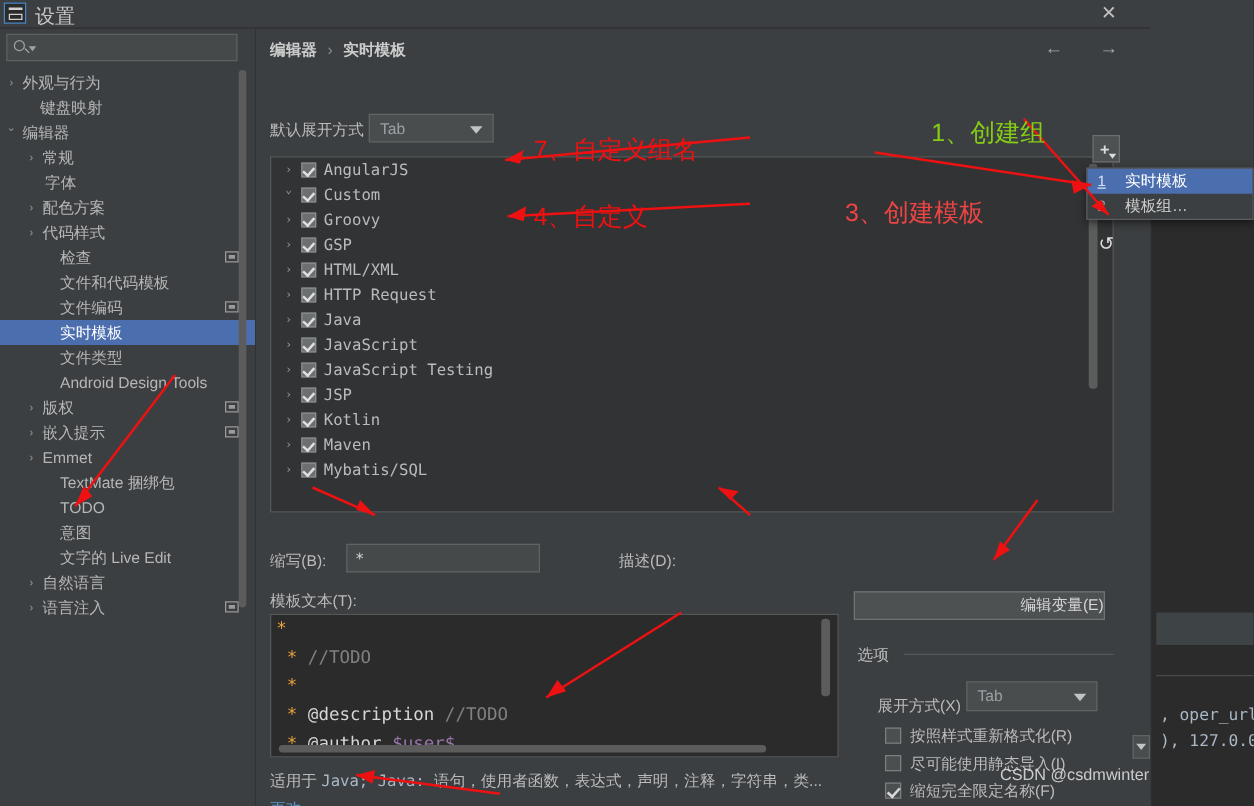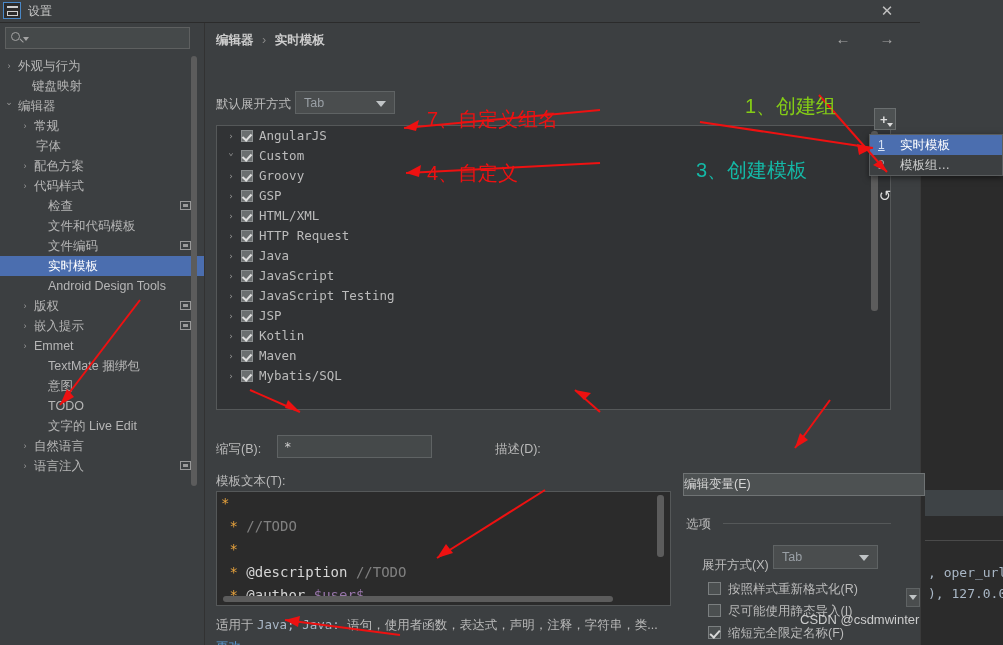--- a/index.html
+++ b/index.html
@@ -22,21 +22,21 @@
   #bg-editor .bg-code.l2{top:586px;}
   #bg-editor .bg-gutter{position:absolute;left:920px;top:150px;width:1px;height:495px;background:#3a3a3a;}
 
   
   #dialog{position:absolute;left:0;top:0;width:920px;height:645px;background:#3c3f41;}
   #titlebar{height:22px;background:#3c3f41;position:relative;border-bottom:1px solid #2b2b2b;}
   #titlebar .win-icon{position:absolute;left:3px;top:2px;width:18px;height:17px;
       border:1px solid #4a88c7;background:#2b2b2b;box-sizing:border-box;}
   #titlebar .win-icon::before{content:"";position:absolute;left:3px;top:3px;width:11px;height:2px;background:#cfcfcf;}
   #titlebar .win-icon::after{content:"";position:absolute;left:3px;top:8px;width:11px;height:5px;border:1px solid #cfcfcf;box-sizing:border-box;}
-  #titlebar .win-title{position:absolute;left:28px;top:3px;font-size:12px;color:#c8c8c8;}
+  #titlebar .win-title{position:absolute;left:28px;top:3px;font-size:16px;color:#c8c8c8;}
   #titlebar .win-close{position:absolute;left:875px;top:1px;width:24px;height:20px;
       color:#c0c0c0;font-size:15px;text-align:center;line-height:20px;cursor:default;}
   #dialog-body{position:absolute;left:0;top:23px;width:920px;height:622px;background:#3c3f41;}
 
   
   #left-pane{position:absolute;left:0;top:0;width:205px;height:622px;background:#3c3f41;}
   #search-box{position:absolute;left:5px;top:4px;width:185px;height:22px;
       background:#45494a;border:1px solid #5e6060;box-sizing:border-box;}
   #search-box .mag{position:absolute;left:5px;top:4px;width:9px;height:9px;
       border:1.4px solid #a4a4a4;border-radius:50%;box-sizing:border-box;}
@@ -121,23 +121,23 @@
       background:#2b2b2b;border:1px solid #555859;box-sizing:border-box;overflow:hidden;}
   #editor .eline{height:23px;line-height:23px;white-space:pre;
       font-family:"DejaVu Sans Mono","Liberation Mono",monospace;font-size:14px;padding-left:4px;}
   #editor .star{color:#e8a33d;}
   #editor .cmt{color:#808080;}
   #editor .kw{color:#d6d6d6;}
   #editor .var{color:#9876aa;}
   #editor-vscroll{position:absolute;left:452px;top:472px;width:7px;height:62px;background:#5c5c5c;border-radius:3px;}
   #editor-hscroll{position:absolute;left:18px;top:573px;width:390px;height:6px;background:#5c5c5c;border-radius:3px;}
 
-  #btn-editvars{position:absolute;left:478px;top:450px;width:242px;height:23px;background:#4d5152;
+  #btn-editvars{position:absolute;left:478px;top:450px;width:201px;height:23px;background:#4d5152;
       border:1px solid #6f7374;box-sizing:border-box;color:#d5d5d5;font-size:12.5px;
-      text-align:left;line-height:21px;cursor:default;}
+      text-align:right;line-height:21px;cursor:default;}
 
   
   #opt-title{left:481px;top:493px;}
   #opt-line{position:absolute;left:518px;top:500px;width:168px;height:1px;background:#555859;}
   #expand2-label{left:497px;top:534px;}
   #expand2-combo{left:568px;top:522px;width:105px;height:24px;}
   .ckrow{position:absolute;font-size:12.5px;color:#bbbbbb;}
   .ckrow .box{position:absolute;left:0;top:1px;width:13px;height:13px;background:#4b4f50;
       border:1px solid #7b7f80;box-sizing:border-box;}
   .ckrow .box.on::after{content:"";position:absolute;left:3px;top:1px;width:4px;height:8px;
@@ -223,44 +223,47 @@
             <span class="lbl" style="left:48px">文件和代码模板</span>
           </div>
           <div class="tnode">
             <span class="lbl" style="left:48px">文件编码</span>
             <span class="mon"></span>
           </div>
           <div class="tnode sel">
             <span class="lbl" style="left:48px">实时模板</span>
           </div>
           <div class="tnode">
+            <span class="lbl" style="left:48px">文件类型</span>
+          </div>
+          <div class="tnode">
             <span class="lbl" style="left:48px">Android Design Tools</span>
           </div>
           <div class="tnode">
             <span class="arw" style="left:20px">›</span>
             <span class="lbl" style="left:34px">版权</span>
             <span class="mon"></span>
           </div>
           <div class="tnode">
             <span class="arw" style="left:20px">›</span>
             <span class="lbl" style="left:34px">嵌入提示</span>
             <span class="mon"></span>
           </div>
           <div class="tnode">
             <span class="arw" style="left:20px">›</span>
             <span class="lbl" style="left:34px">Emmet</span>
           </div>
           <div class="tnode">
             <span class="lbl" style="left:48px">TextMate 捆绑包</span>
           </div>
           <div class="tnode">
+            <span class="lbl" style="left:48px">TODO</span>
+          </div>
+          <div class="tnode">
             <span class="lbl" style="left:48px">意图</span>
-          </div>
-          <div class="tnode">
-            <span class="lbl" style="left:48px">TODO</span>
           </div>
           <div class="tnode">
             <span class="lbl" style="left:48px">文字的 Live Edit</span>
           </div>
           <div class="tnode">
             <span class="arw" style="left:20px">›</span>
             <span class="lbl" style="left:34px">自然语言</span>
           </div>
           <div class="tnode">
             <span class="arw" style="left:20px">›</span>
@@ -446,17 +449,17 @@
     <polygon points="795,448 800,433 808,440" fill="#ee1111" stroke="none"></polygon>
     <line x1="545" y1="490" x2="437" y2="558"></line>
     <polygon points="437,558 446,544 453,553" fill="#ee1111" stroke="none"></polygon>
     <line x1="400" y1="635" x2="285" y2="620"></line>
     <polygon points="285,620 300,616 298,627" fill="#ee1111" stroke="none"></polygon>
   </g>
 </svg>
 <div id="anno-text">
     <div class="atext" style="left: 745px; top: 93px; color: #84cc16;">1、创建组</div>
     <div class="atext" style="left: 427px; top: 106px; color: rgb(238, 17, 17);">7、自定义组名</div>
-    <div class="atext" style="left: 696px; top: 157px; color: #14b8a6;">3、创建模板</div>
+    <div class="atext" style="left: 676px; top: 157px; color: #ef4444;">3、创建模板</div>
     <div class="atext" style="left: 427px; top: 160px; color: rgb(238, 17, 17);">4、自定义</div>
   </div>
 
 <div id="watermark">CSDN @csdmwinter</div>
 
 </body></html>

